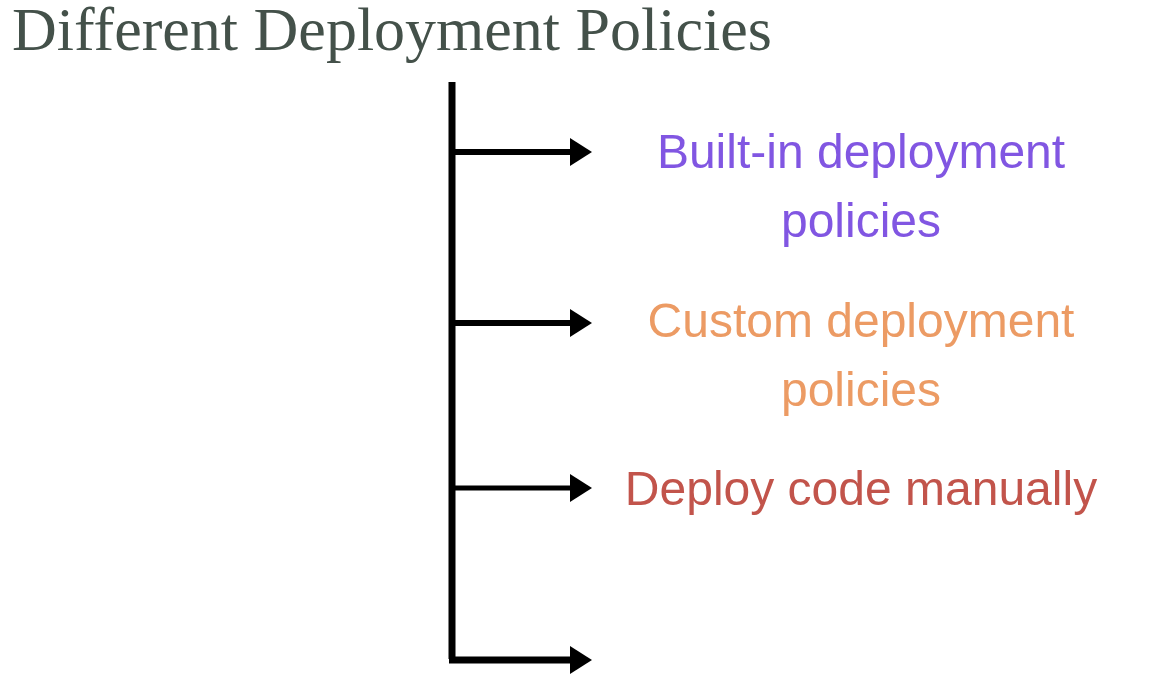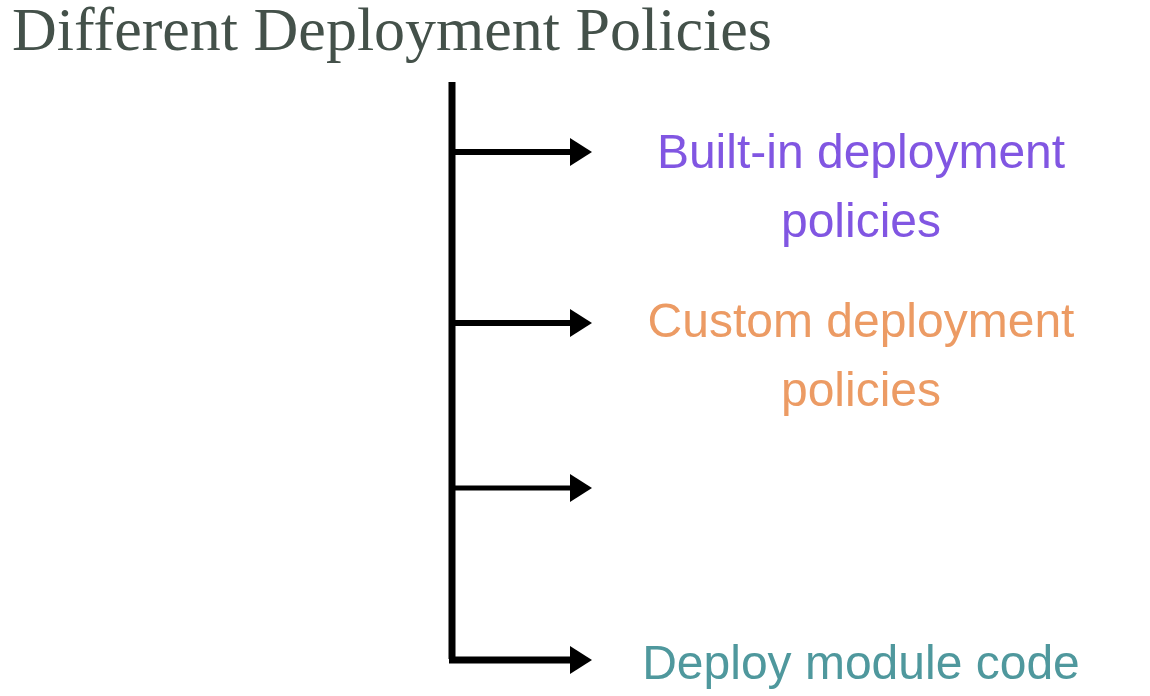--- a/index.html
+++ b/index.html
@@ -67,16 +67,16 @@
     <polygon points="570,474 570,502 592,488" fill="#000000"></polygon>
 
     <line x1="449" y1="660" x2="572" y2="660" stroke="#000000" stroke-width="7"></line>
     <polygon points="570,646 570,674 592,660" fill="#000000"></polygon>
   </svg>
 
   <div class="branch-label label-1" style="color: rgb(129, 86, 226);">Built-in deployment policies</div>
 
   <div class="branch-label label-2" style="color: rgb(236, 155, 100);">Custom deployment policies</div>
 
+  <div class="branch-label label-3" style="color: rgb(194, 84, 75);">Deploy code manually</div>
 
-  <div class="branch-label label-4" style="color: rgb(79, 152, 157);">Deploy module code</div>
 
 </div>
 
 </body></html>

